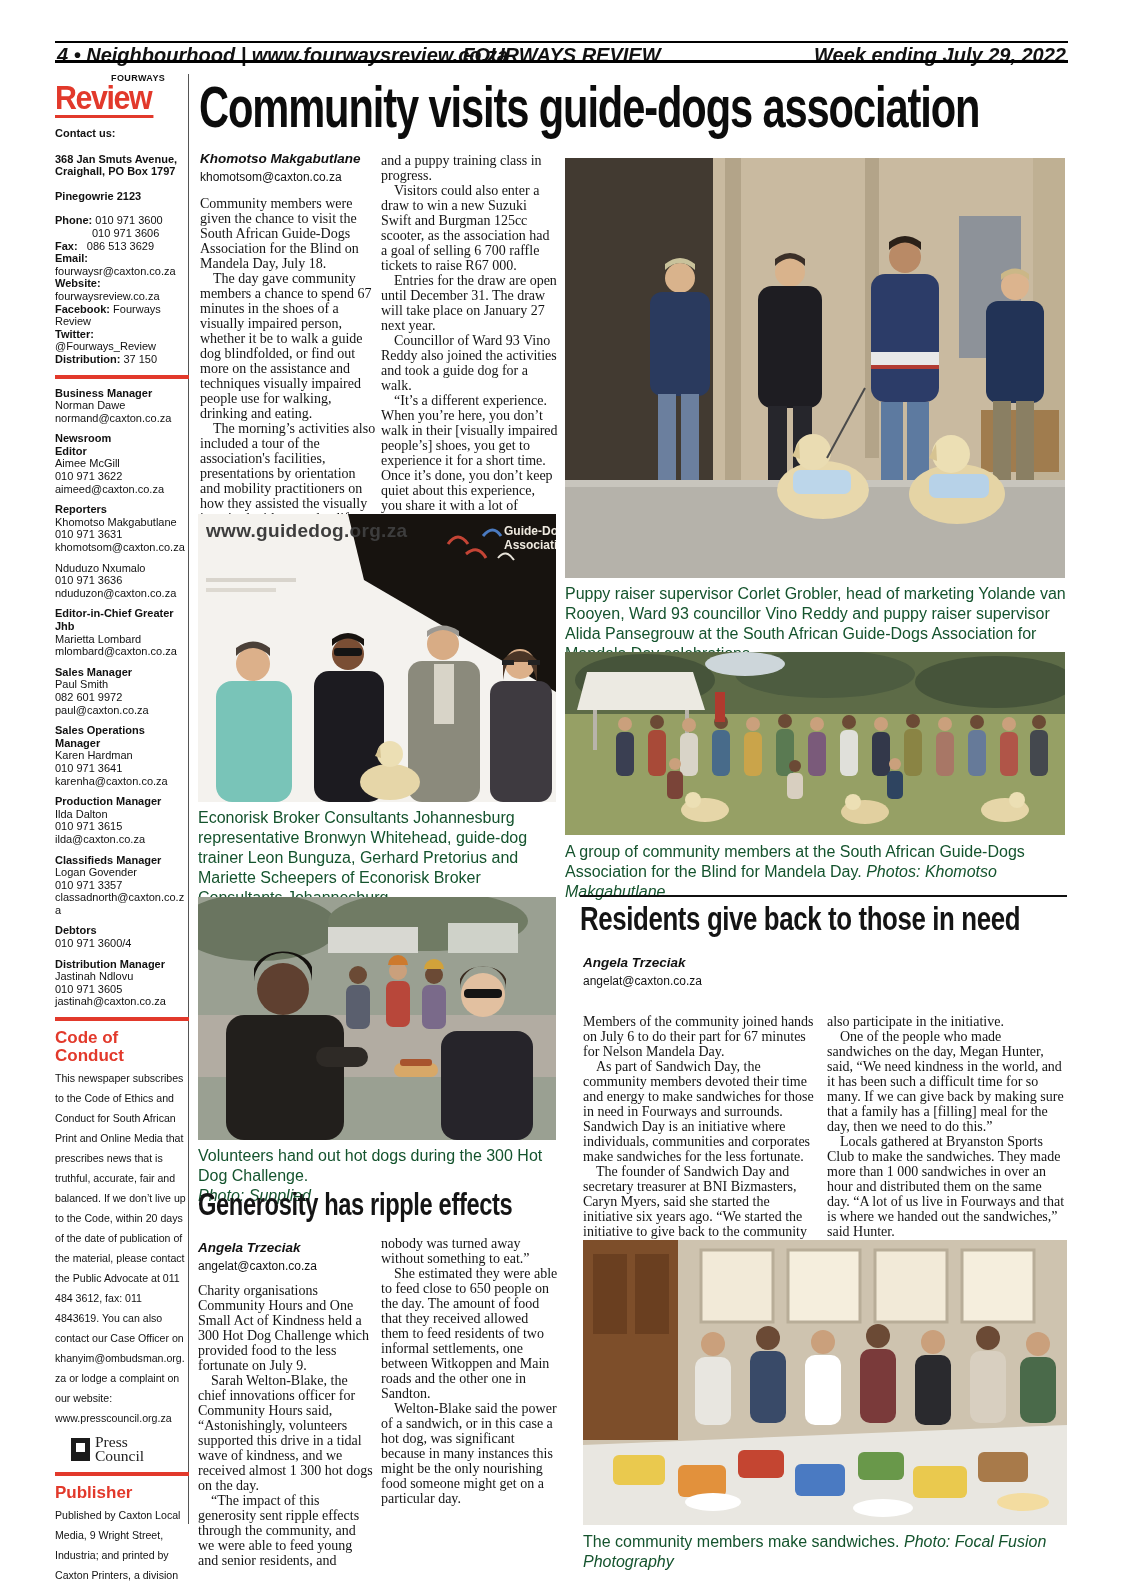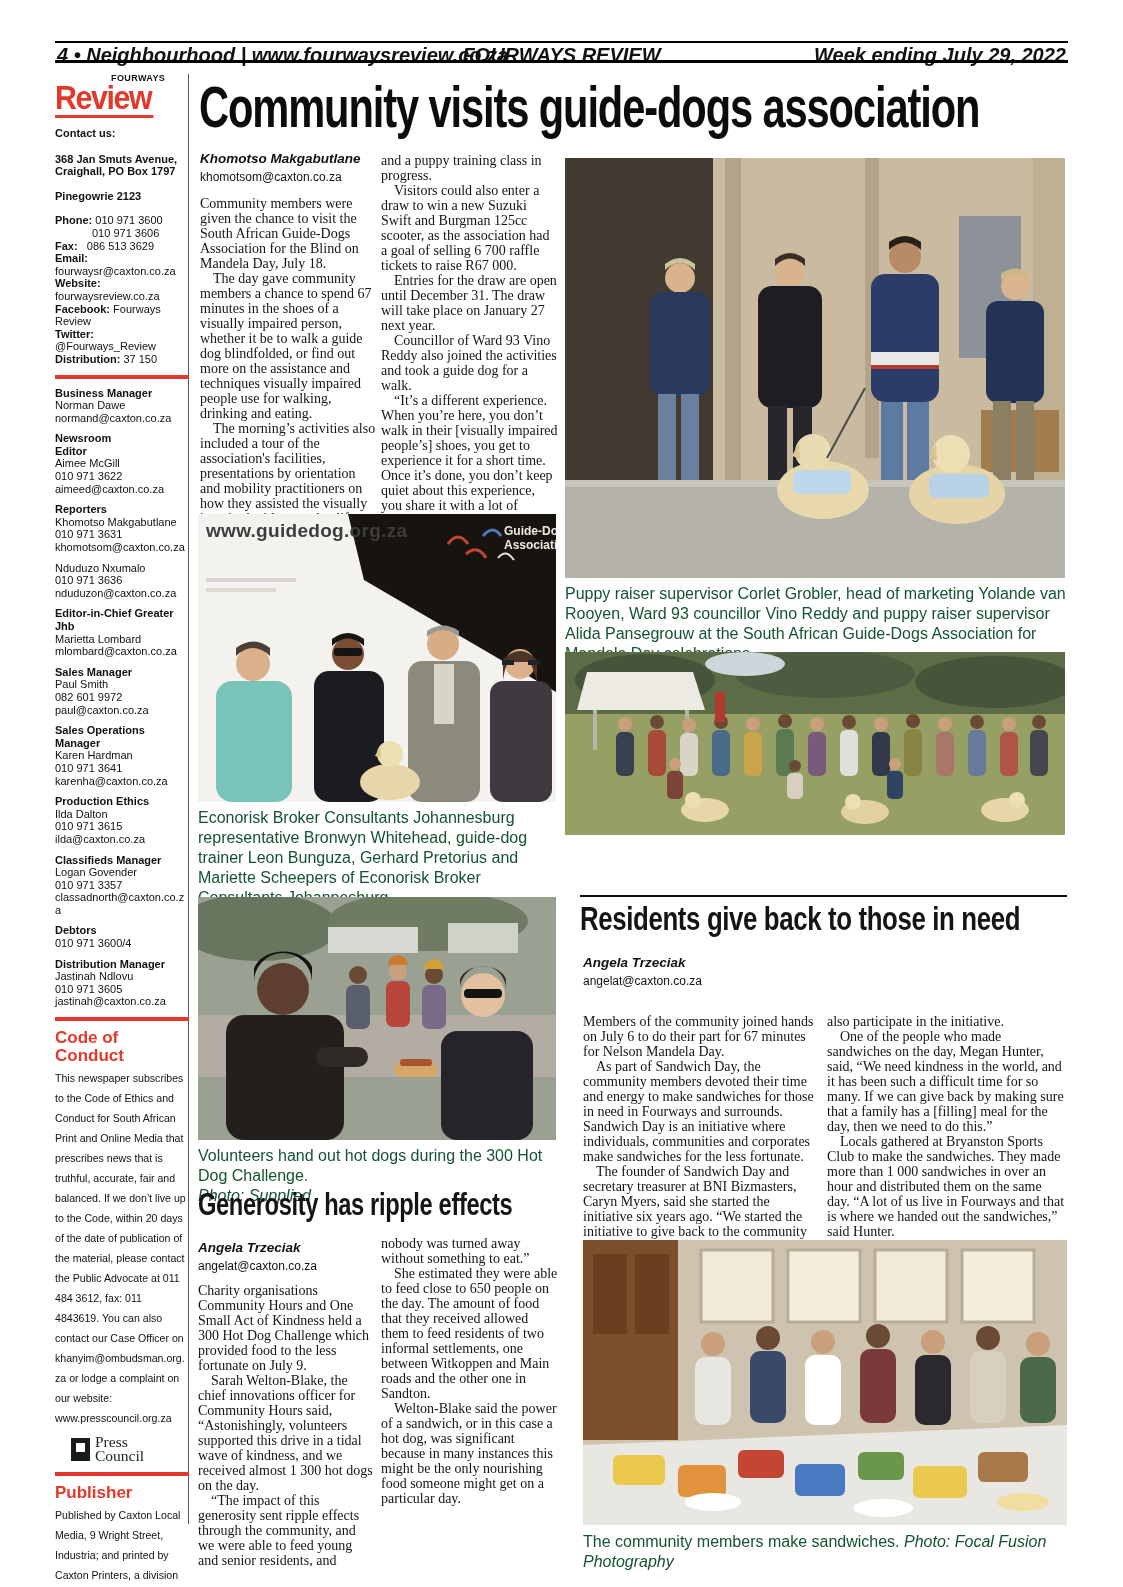--- a/index.html
+++ b/index.html
@@ -128,21 +128,21 @@
       <div class="sl">082 601 9972</div>
       <div class="sl">paul@caxton.co.za</div>
     </div>
     <div class="staff">
       <div class="st">Sales Operations Manager</div>
       <div class="sl">Karen Hardman</div>
       <div class="sl">010 971 3641</div>
       <div class="sl">karenha@caxton.co.za</div>
     </div>
     <div class="staff">
-      <div class="st">Production Ethics</div>
+      <div class="st">Production Manager</div>
       <div class="sl">Ilda Dalton</div>
       <div class="sl">010 971 3615</div>
       <div class="sl">ilda@caxton.co.za</div>
     </div>
     <div class="staff">
       <div class="st">Classifieds Manager</div>
       <div class="sl">Logan Govender</div>
       <div class="sl">010 971 3357</div>
       <div class="sl">classadnorth@caxton.co.za</div>
     </div>
@@ -337,20 +337,23 @@
       </g>
       <ellipse cx="140" cy="158" rx="24" ry="12" fill="#e6d6a8"></ellipse>
         <circle cx="128" cy="148" r="8" fill="#ecdfb4"></circle>
       <ellipse cx="300" cy="160" rx="24" ry="12" fill="#e2d0a0"></ellipse>
         <circle cx="288" cy="150" r="8" fill="#ecdfb4"></circle>
       <ellipse cx="440" cy="158" rx="24" ry="12" fill="#e6d6a8"></ellipse>
         <circle cx="452" cy="148" r="8" fill="#ecdfb4"></circle>
       <rect x="150" y="40" width="10" height="30" fill="#b03a2e"></rect>
     </svg>
   </div>
+  <div class="caption" style="left:565px;top:842px;width:501px">
+    <span>A group of community members at the South African Guide-Dogs Association for the Blind for Mandela Day. </span><span class="credit">Photos: Khomotso Makgabutlane</span>
+  </div>
 
   <div class="h2rule"></div>
   <div class="h2">Residents give back to those in need</div>
   <div class="byline" style="left:583px;top:955px">Angela Trzeciak</div>
   <div class="bemail" style="left:583px;top:974px">angelat@caxton.co.za</div>
 
   <div class="col" style="left:583px;top:1014px;width:239px">
     <p>Members of the community joined hands on July 6 to do their part for 67 minutes for Nelson Mandela Day.</p>
     <p>As part of Sandwich Day, the community members devoted their time and energy to make sandwiches for those in need in Fourways and surrounds. Sandwich Day is an initiative where individuals, communities and corporates make sandwiches for the less fortunate.</p>
     <p>The founder of Sandwich Day and secretary treasurer at BNI Bizmasters, Caryn Myers, said she started the initiative six years ago. “We started the initiative to give back to the community around us.”</p>

